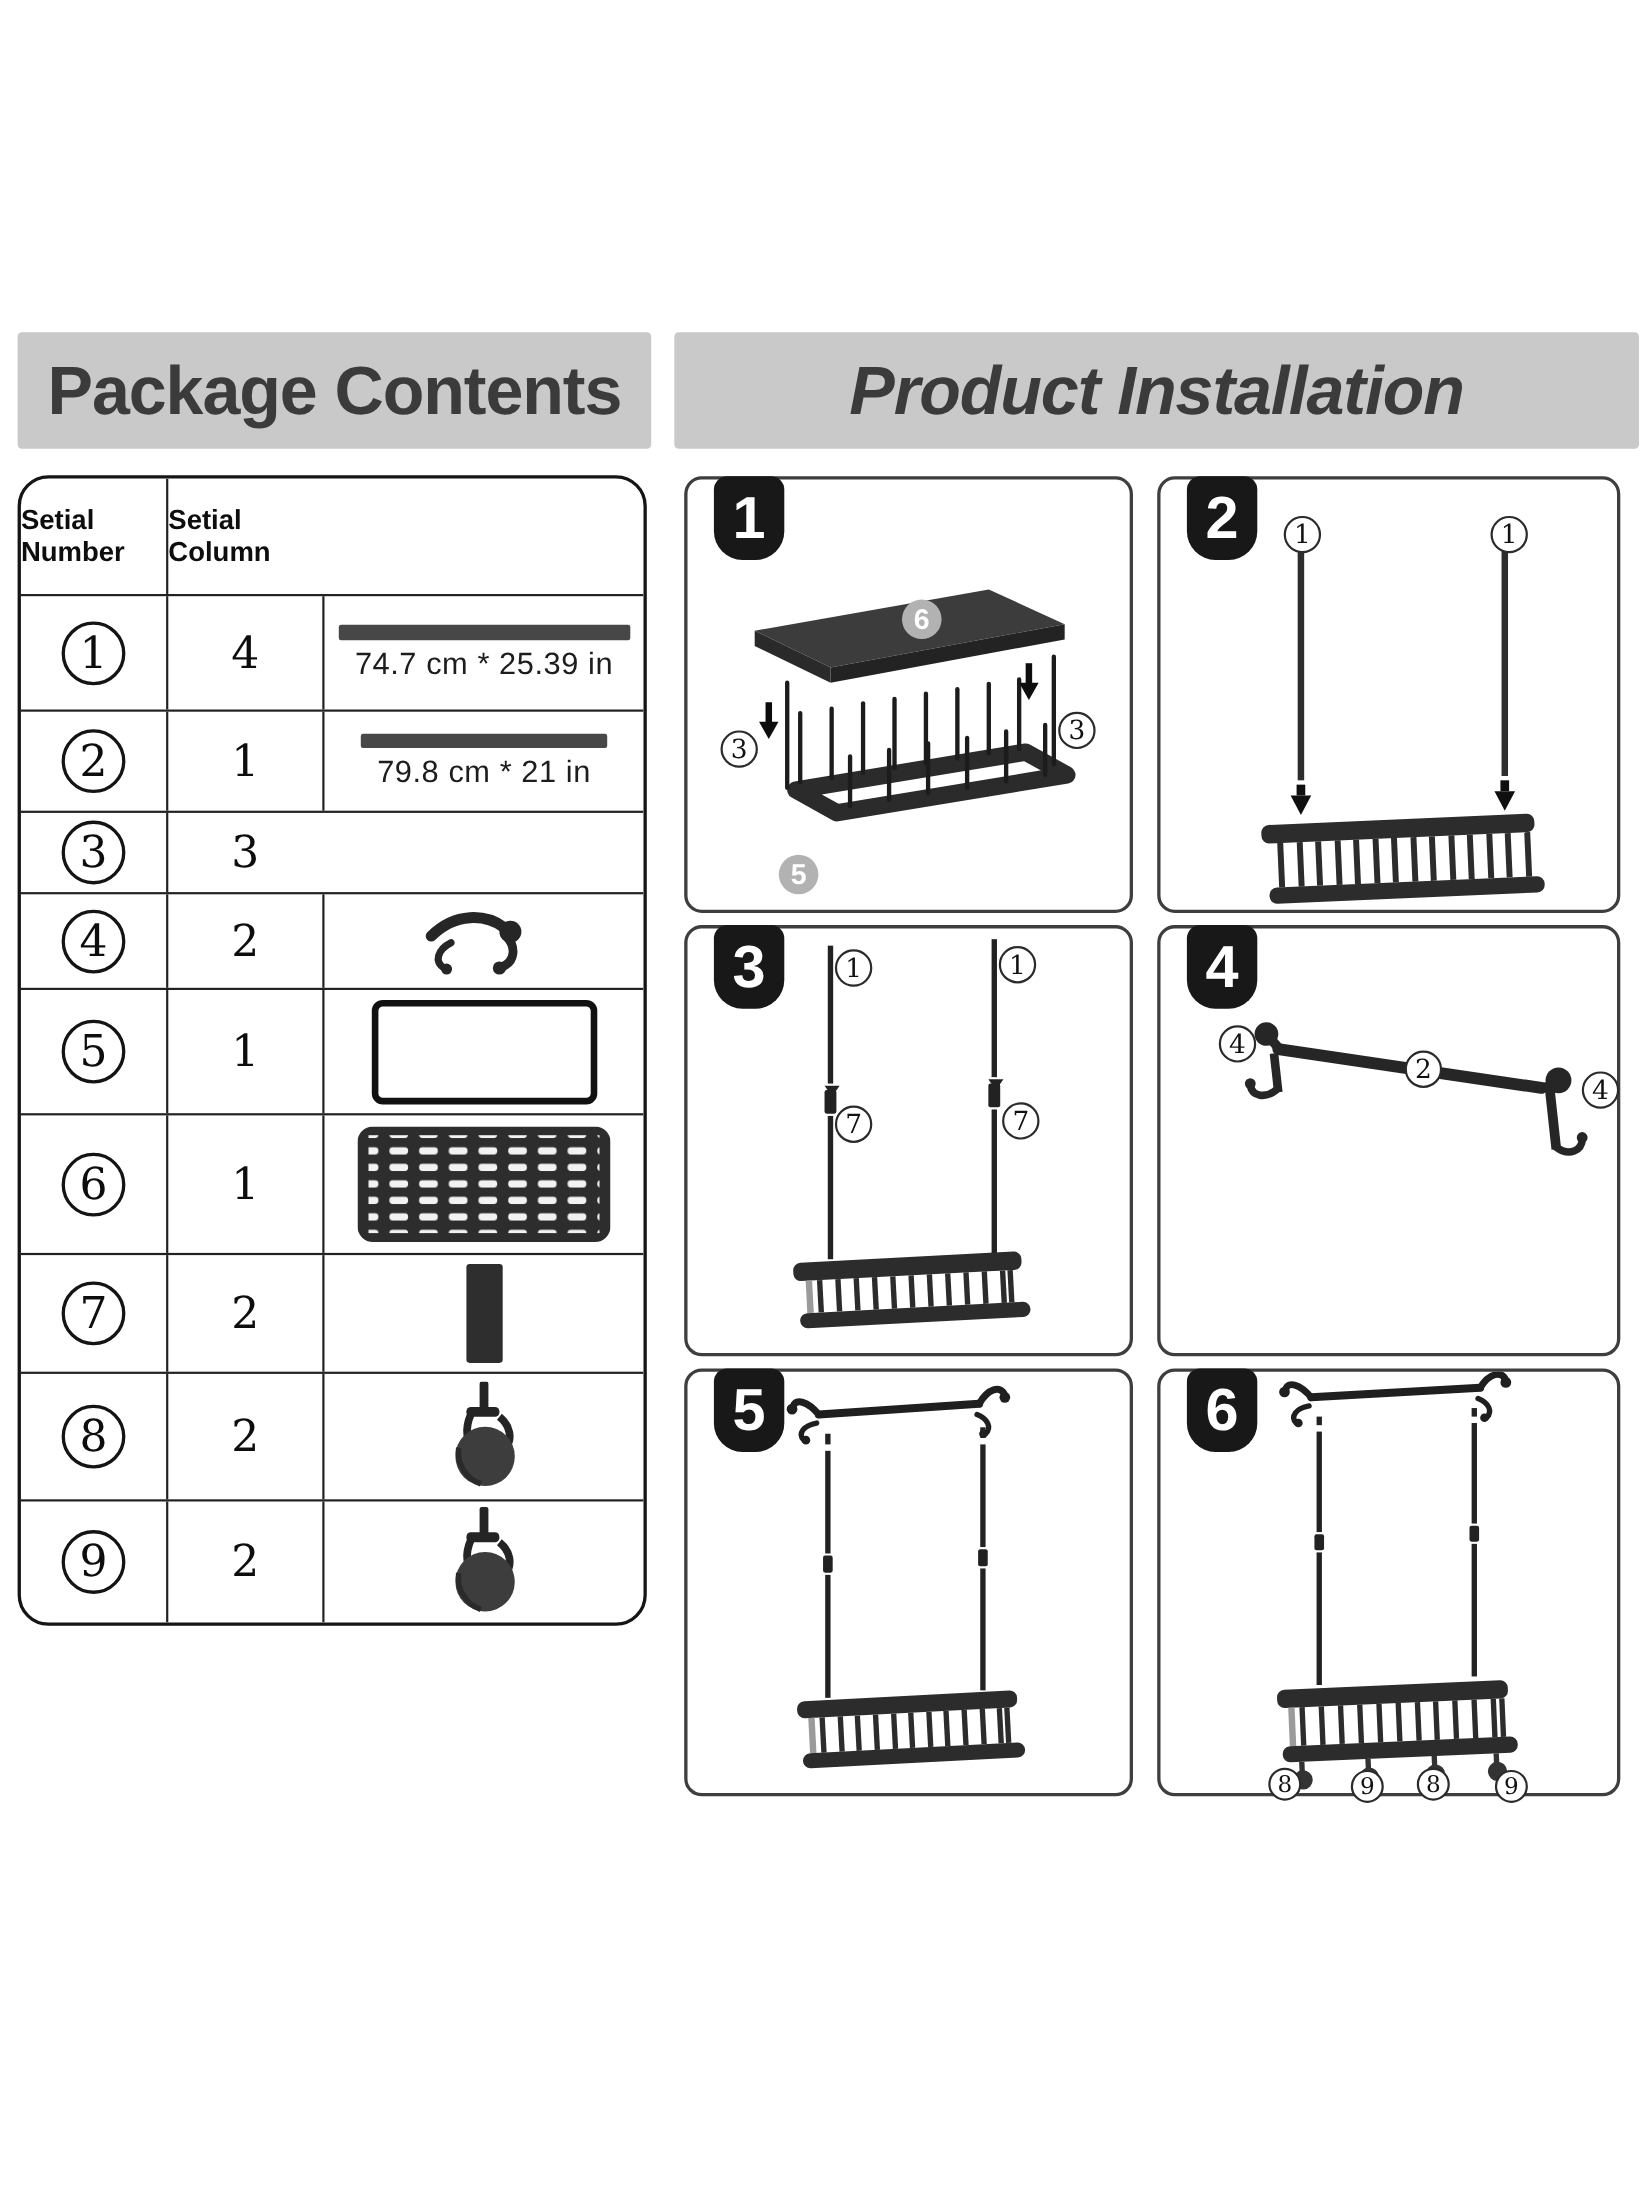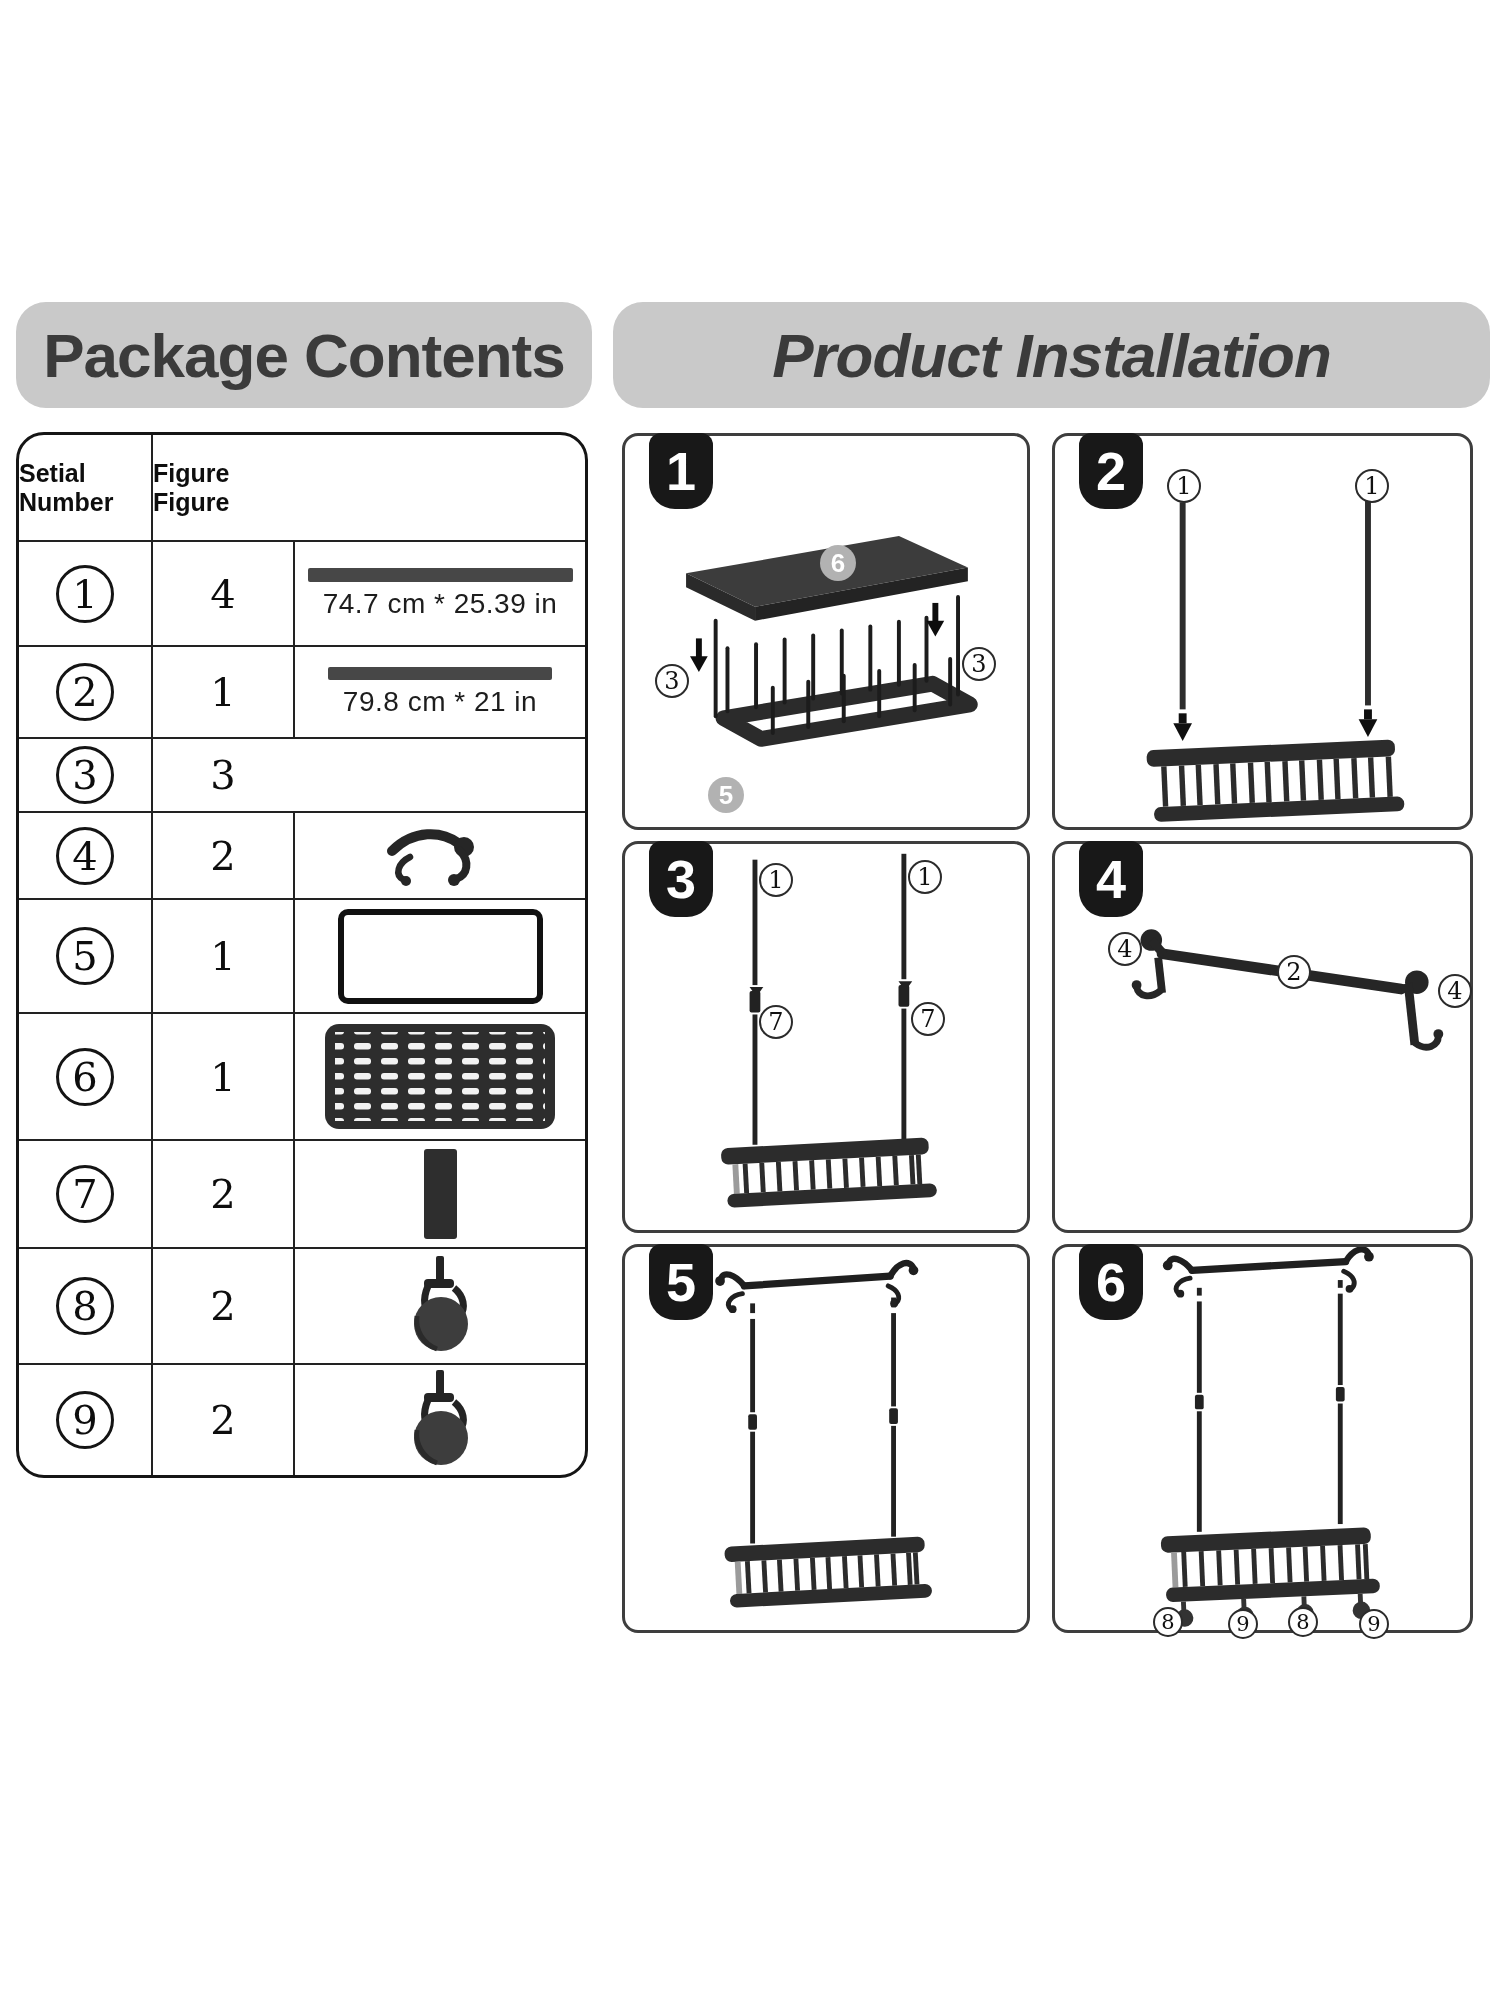--- a/index.html
+++ b/index.html
@@ -1,21 +1,21 @@
 <!DOCTYPE html>
 <html><head>
 <meta charset="utf-8">
 <style>
   html,body{margin:0;padding:0;background:#ffffff;}
   .canvas{position:relative;width:1500px;height:2000px;background:#fff;
     font-family:"Liberation Sans",sans-serif;overflow:hidden;}
 
   
   .section-header{position:absolute;top:302px;height:106px;background:#c9c9c9;
-    border-radius:30px;display:flex;align-items:center;justify-content:center;
+    border-radius:4px;display:flex;align-items:center;justify-content:center;
     color:#3b3b3b;font-weight:800;font-size:62px;letter-spacing:-1px;}
   .section-header.left{left:16px;width:576px;}
   .section-header.right{left:613px;width:877px;font-style:italic;}
 
   
   .pkg-table{position:absolute;left:16px;top:432px;width:572px;height:1046px;
     border:3px solid #151515;border-radius:28px;background:#fff;
     display:flex;flex-direction:column;box-sizing:border-box;overflow:hidden;}
   .t-row{display:grid;grid-template-columns:132px 142px 1fr;border-top:2.5px solid #222;flex:0 0 auto;}
   .t-row.first{border-top:none;}
@@ -62,21 +62,21 @@
     <span>Package Contents</span>
   </div>
   <div class="section-header right">
     <span>Product Installation</span>
   </div>
 
   <div class="pkg-table">
 
     <div class="t-row t-head first h-head">
       <div class="t-cell c1">Setial Number</div>
-      <div class="t-cell">Figure Figure</div>
+      <div class="t-cell">Setial Column</div>
     </div>
 
     <div class="t-row h1">
       <div class="t-cell c1">
           <span class="serial">1</span>
         </div>
       <div class="t-cell">
           <span class="qtytxt">4</span>
         </div>
       <div class="t-cell">

